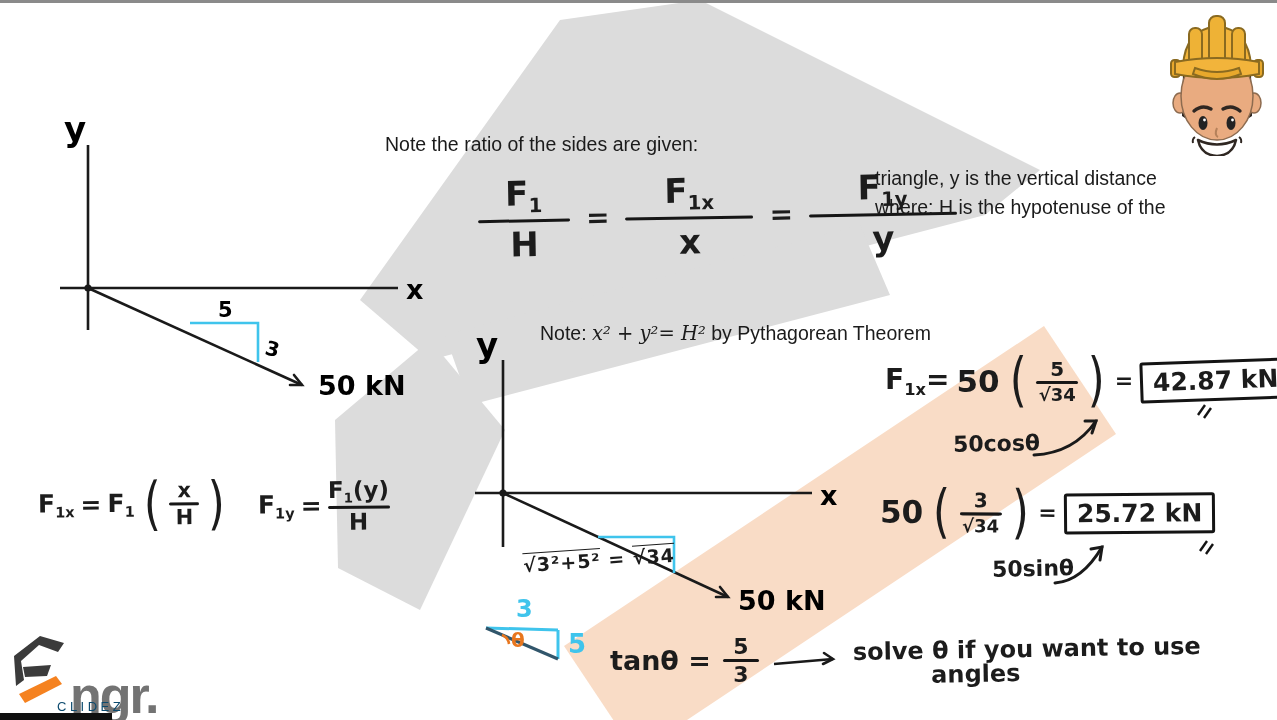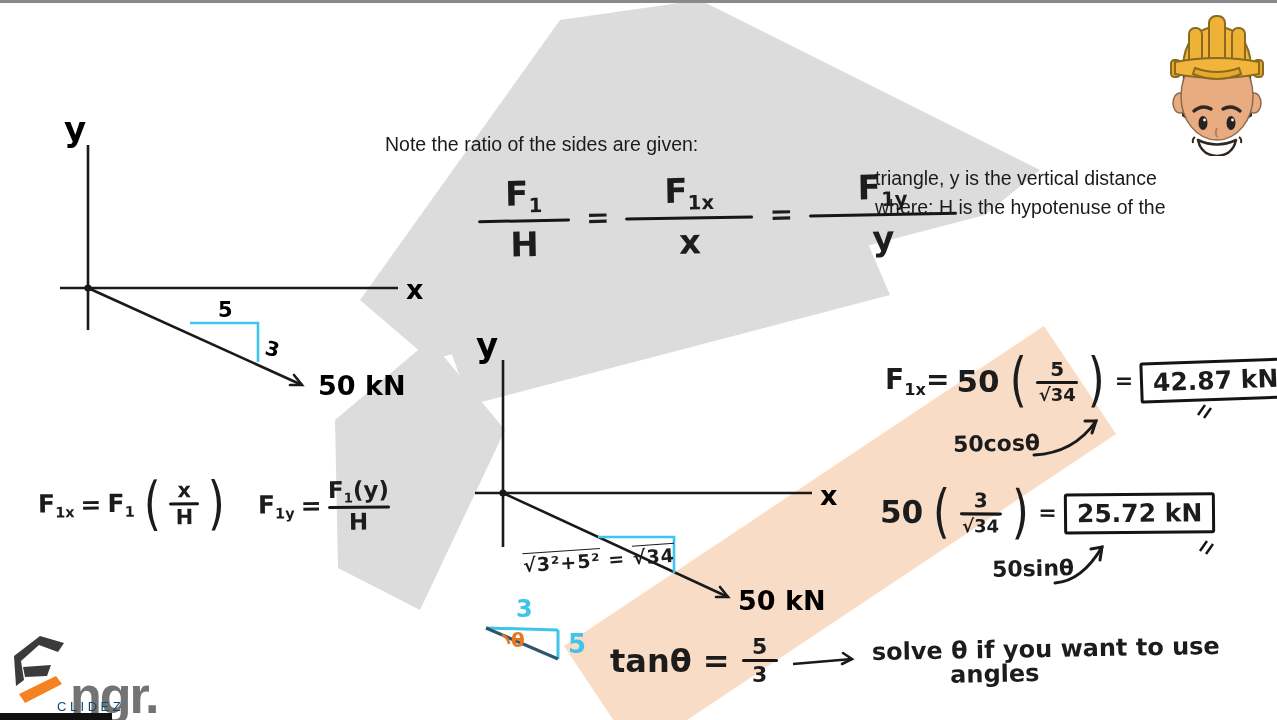--- a/index.html
+++ b/index.html
@@ -39,21 +39,21 @@
   .paren.big{font-size:58px;transform:scaleX(0.75);}
   .comp-inline .hfrac{font-size:21px;}
   .comp-inline .hfrac .bar{width:30px;}
   .cfy .hfrac{font-size:23px;}
   .cfy .hfrac .bar{width:62px;}
 
   .hyp-note{left:523px;top:549px;font-size:19px;transform:rotate(-4deg);letter-spacing:1px;}
   .ovl{text-decoration:overline;}
 
   .tan-block{left:610px;top:634px;display:flex;align-items:center;gap:12px;}
-  .tan-lhs{font-size:32px;}
+  .tan-lhs{font-size:27px;}
   .tan-frac{font-size:22px;}
   .tan-frac .bar{width:36px;}
   .solve-phrase{font-size:24px;transform:rotate(-1deg);}
   .solve-line2{margin-left:78px;margin-top:-4px;}
 
   .res-row{display:flex;align-items:center;gap:7px;}
   .res-f1x{left:885px;top:356px;}
   .res-f1y{left:880px;top:488px;transform:rotate(0.5deg);}
   .res-base{font-size:28px;text-align:center;}
   .res-coef{font-size:31px;}
@@ -124,20 +124,23 @@
       <div class="bar"></div>
       <div class="den">y</div>
     </div>
   </div>
 
   <div class="abs z1 printed where">
     <div>triangle, y is the vertical distance</div>
     <div>where: H is the hypotenuse of the</div>
   </div>
 
+  <div class="abs z1 printed note">
+    <span>Note: </span><span class="mathit">x² + y²= H²</span><span> by Pythagorean Theorem</span>
+  </div>
 
   <div class="abs z1 hand comp-formulas">
     <div class="comp-inline">
       <span><span>F</span><span class="sub">1x</span></span>
       <span>=</span>
       <span><span>F</span><span class="sub">1</span></span>
       <span class="paren big">(</span>
       <span class="hfrac">
         <span class="num">x</span>
         <span class="bar"></span>

